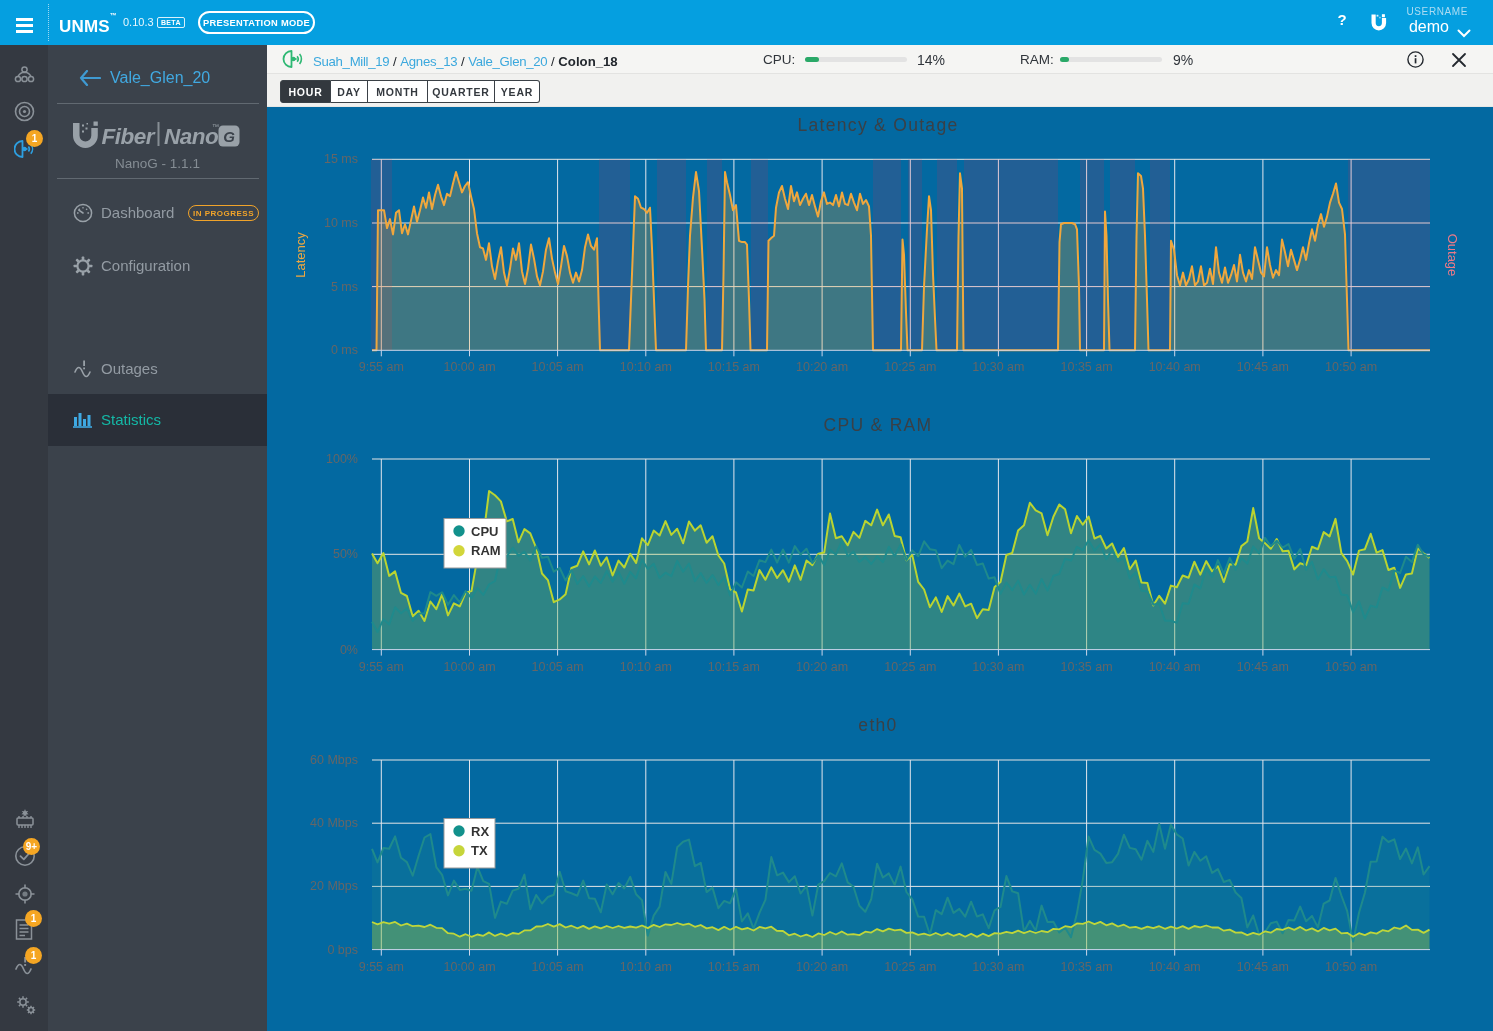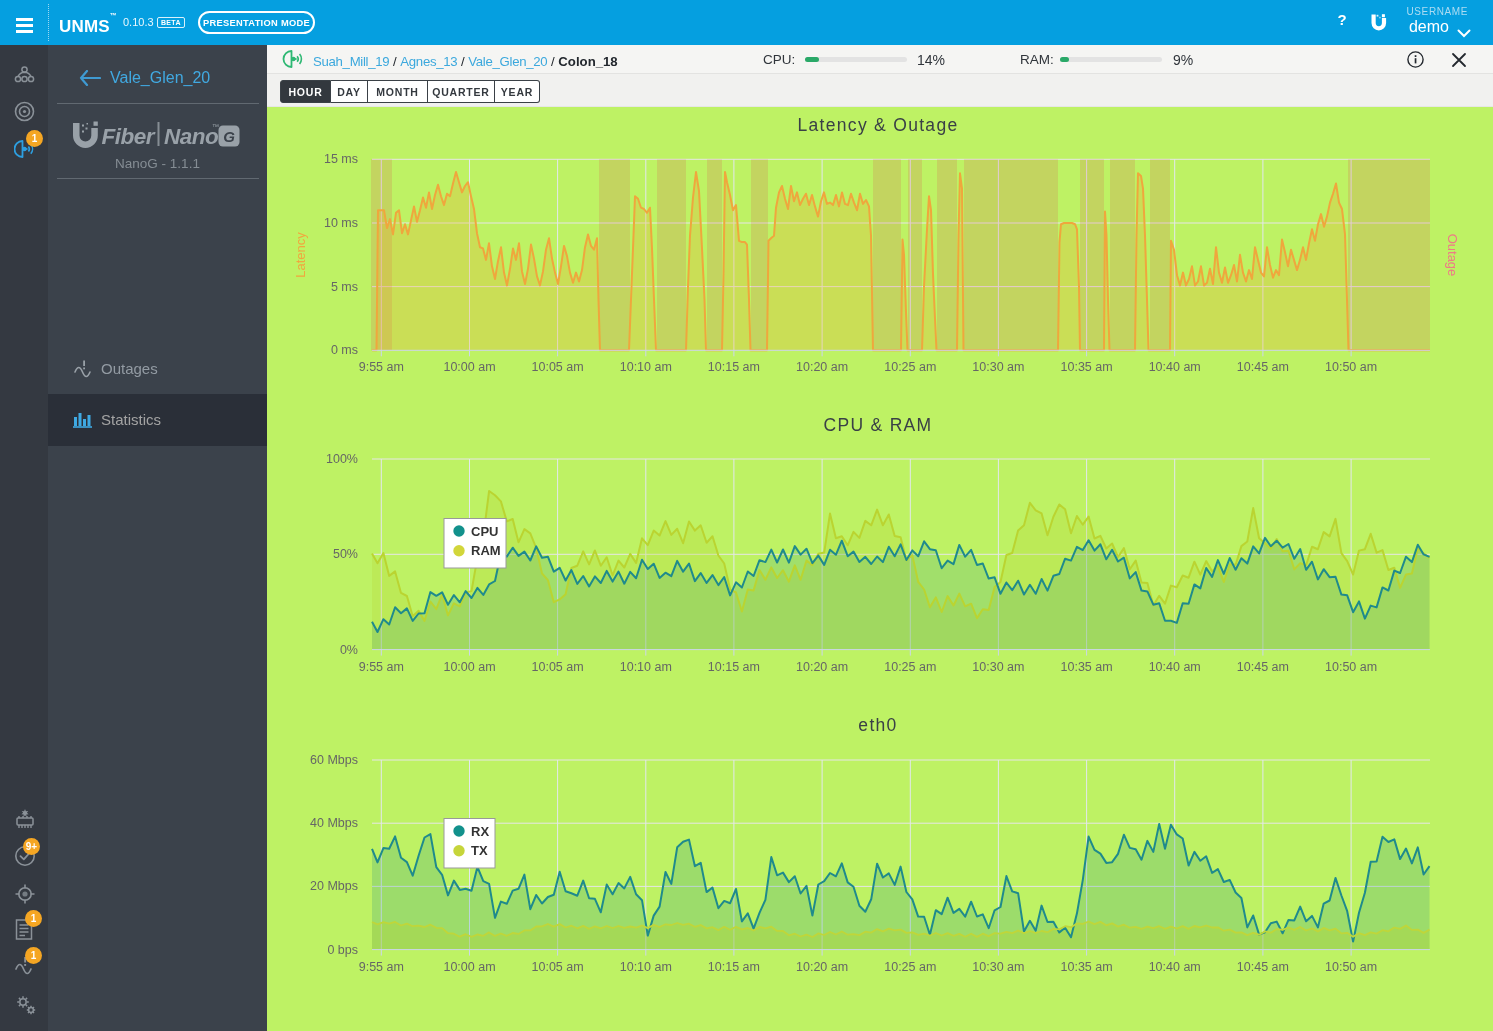--- a/index.html
+++ b/index.html
@@ -31,25 +31,25 @@
 #sidebar { position:absolute; left:48px; top:45px; width:219px; height:986px; background:#3b424b; }
 #backrow { position:absolute; left:0; top:0; width:219px; height:58px; }
 #backarrow { position:absolute; left:31px; top:25px; }
 #backname { position:absolute; left:62px; top:24px; color:#41a9e1; font-size:16px; }
 .sephr { position:absolute; left:9px; width:202px; border-top:1px solid #616971; }
 #ufiberlogo { position:absolute; left:0px; top:75px; width:219px; text-align:center;font-style:italic; }
 #nanog { position:absolute; left:0; top:111px; width:219px; text-align:center; color:#858d94; font-size:13.5px; }
 .mitem { position:absolute; left:0; width:219px; height:52px; color:#939ba3; font-size:15px; }
 .mitem .mico { position:absolute; left:25px; top:16px; }
 .mitem .mtxt { position:absolute; left:53px; top:17px; }
-#mi-stat { background:#2a2f38; color:#a3a3a3; }
+#mi-stat { background:#2a2f38; color:#14b8a6; }
 #inprog { position:absolute; left:140px; top:18px; width:71px; border:1px solid #f0a32a; color:#f0a32a; font-size:8px; font-weight:bold; letter-spacing:0.5px; border-radius:8px; padding:2.5px 0 2px 0; text-align:center; }
 
 
-#main { position:absolute; left:267px; top:45px; width:1226px; height:986px; background:#bef264; }
+#main { position:absolute; left:267px; top:45px; width:1226px; height:986px; background:#0369a1; }
 #devhead { position:absolute; left:0; top:0; width:1226px; height:29px; background:#f5f5f3; border-bottom:1px solid #e3e3e1; }
 #tabsrow { position:absolute; left:0; top:29px; width:1226px; height:33px; background:#f1f1ef; border-bottom:1px solid #e7e7e5; }
 .crumb { font-size:13.2px; letter-spacing:-0.3px; color:#3ba8dd; text-decoration:none; }
 .crumbsep { font-size:13.2px; color:#23282e; }
 #crumbs { position:absolute; left:46px; top:7px; }
 #crumblast { color:#23282e; font-weight:bold; }
 #statico { position:absolute; left:15px; top:3px; }
 .cpulabel { position:absolute; top:7px; font-size:13.5px; color:#30353b; }
 .bartrack { position:absolute; top:12px; width:102px; height:5px; background:#e3e3e3; border-radius:3px; }
 .barfill { height:5px; background:#2aa968; border-radius:3px; }
@@ -165,20 +165,45 @@
 <text x="28.5" y="24" font-family="Liberation Sans, sans-serif" font-size="22.5" font-weight="bold" letter-spacing="-0.5">Fiber</text>
 <rect x="84.5" y="2" width="2" height="24" fill="#868d94"></rect>
 <text x="91" y="24" font-family="Liberation Sans, sans-serif" font-size="22.5" font-weight="bold" letter-spacing="-0.5">Nano</text>
 <text x="139" y="9" font-family="Liberation Sans, sans-serif" font-size="7">™</text>
 <rect x="145.5" y="5.5" width="21" height="21" rx="4.5"></rect>
 </g>
 <text x="156" y="21.5" font-family="Liberation Sans, sans-serif" font-size="15" font-weight="bold" fill="#3b424b" text-anchor="middle">G</text>
 </svg></div>
     <div id="nanog">NanoG - 1.1.1</div>
     <div class="sephr" style="top:133px"></div>
+    <div class="mitem" style="top:142px">
+        <span class="mico"><svg width="20" height="20" viewBox="0 0 20 20">
+            <circle cx="10" cy="10" r="8.6" fill="none" stroke="#99a1a8" stroke-width="1.5"></circle>
+            <path d="M10 10 L5.8 7.2" stroke="#99a1a8" stroke-width="1.6" stroke-linecap="round"></path>
+            <path d="M10 4 L10 5.6 M16 10 L14.4 10 M4 10 L5.6 10 M14.2 5.8 L13.1 6.9 M5.8 5.8 L6.9 6.9" stroke="#99a1a8" stroke-width="1.3"></path>
+          </svg></span>
+        <span class="mtxt">Dashboard</span>
+        <span id="inprog">IN PROGRESS</span>
+      </div>
+    <div class="mitem" style="top:194.5px">
+        <span class="mico"><svg width="20" height="20" viewBox="0 0 20 20">
+            <g fill="#99a1a8">
+              <circle cx="10" cy="10" r="5.6" fill="none" stroke="#99a1a8" stroke-width="2.2"></circle>
+              <rect x="8.7" y="0.6" width="2.6" height="3.4" rx="0.6" transform="rotate(0 10 10)"></rect>
+              <rect x="8.7" y="0.6" width="2.6" height="3.4" rx="0.6" transform="rotate(45 10 10)"></rect>
+              <rect x="8.7" y="0.6" width="2.6" height="3.4" rx="0.6" transform="rotate(90 10 10)"></rect>
+              <rect x="8.7" y="0.6" width="2.6" height="3.4" rx="0.6" transform="rotate(135 10 10)"></rect>
+              <rect x="8.7" y="0.6" width="2.6" height="3.4" rx="0.6" transform="rotate(180 10 10)"></rect>
+              <rect x="8.7" y="0.6" width="2.6" height="3.4" rx="0.6" transform="rotate(225 10 10)"></rect>
+              <rect x="8.7" y="0.6" width="2.6" height="3.4" rx="0.6" transform="rotate(270 10 10)"></rect>
+              <rect x="8.7" y="0.6" width="2.6" height="3.4" rx="0.6" transform="rotate(315 10 10)"></rect>
+            </g>
+          </svg></span>
+        <span class="mtxt">Configuration</span>
+      </div>
     <div class="mitem" style="top:297.5px">
         <span class="mico"><svg width="22" height="22" viewBox="0 0 22 22">
             <path d="M2 13 C 4.5 7, 7 7, 9.5 13 S 14.5 19, 17 13" fill="none" stroke="#99a1a8" stroke-width="1.6" stroke-linecap="round"></path>
             <rect x="10.2" y="1.5" width="1.8" height="5.5" fill="#99a1a8"></rect>
             <rect x="10.2" y="8.5" width="1.8" height="1.8" fill="#99a1a8"></rect>
           </svg></span>
         <span class="mtxt">Outages</span>
       </div>
     <div class="mitem" id="mi-stat" style="top:349px">
         <span class="mico"><svg width="19" height="18" viewBox="0 0 19 18">

